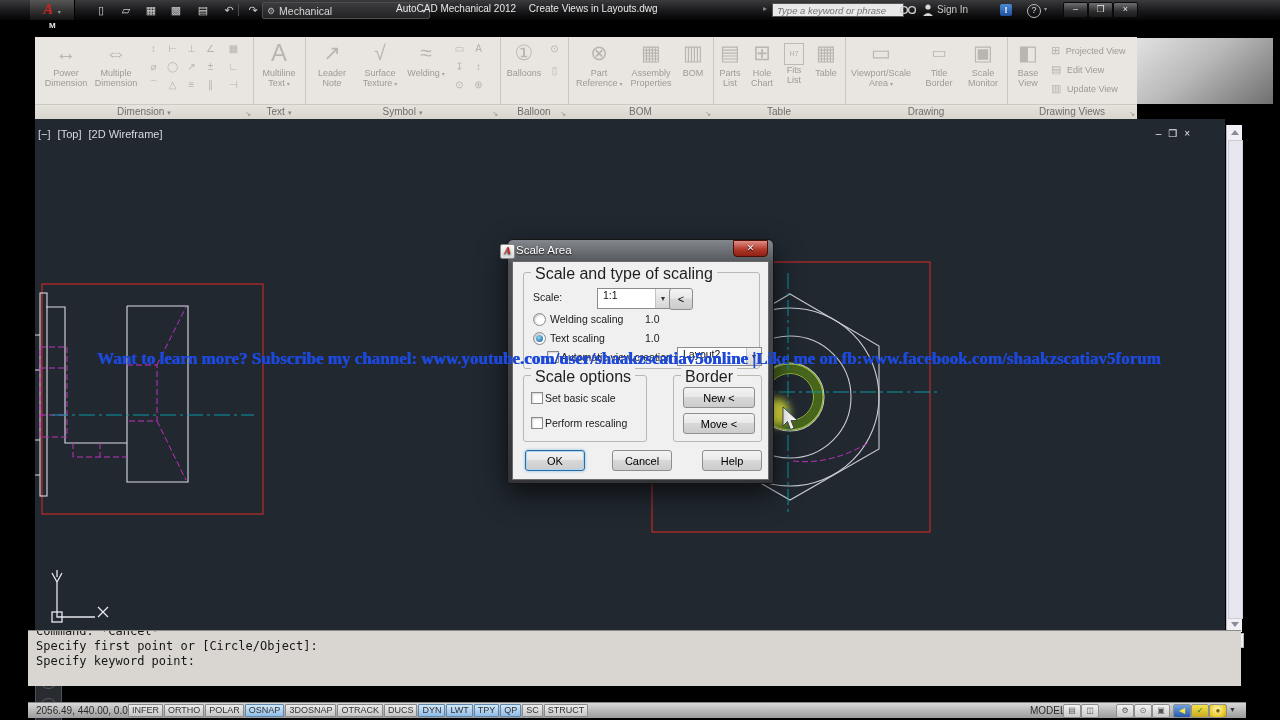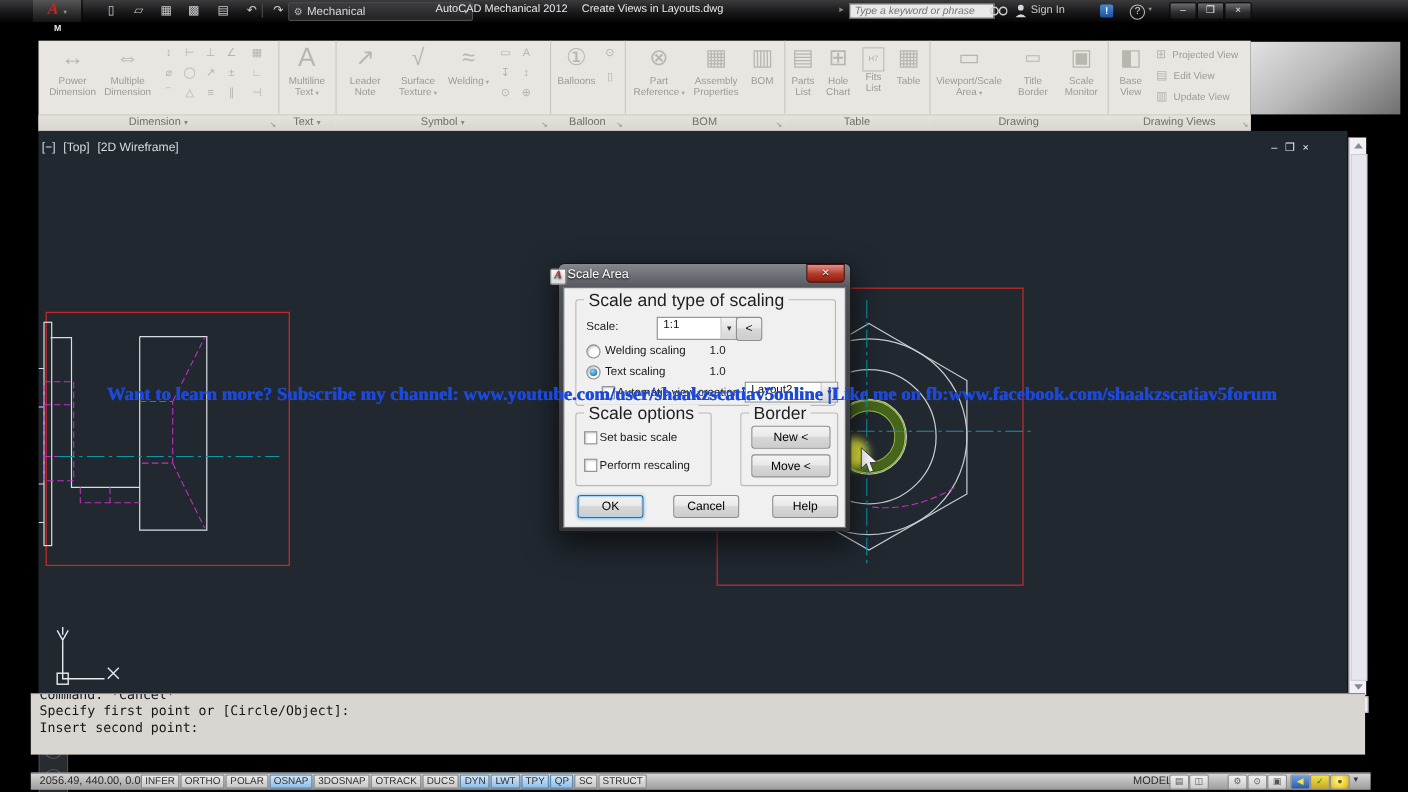--- a/index.html
+++ b/index.html
@@ -469,21 +469,21 @@
       <div class="thumb"></div>
       <div class="sb-arrow" style="right:4px;top:3px;border-top:4px solid transparent;border-bottom:4px solid transparent;border-left:5px solid #8a8a96"></div>
     </div>
   </div>
 
   <div id="cmdwin" class="abs">
     <div id="cmd-clip">
       <div>Command: *Cancel*</div>
     </div>
     <div class="cmdline" style="top:8px">Specify first point or [Circle/Object]:</div>
-    <div class="cmdline" style="top:23px">Insert second point:</div>
+    <div class="cmdline" style="top:23px">Specify keyword point:</div>
   </div>
 
   <div id="statusbar" class="abs">
     <span id="coords" class="abs">2056.49, 440.00, 0.00</span>
     <div id="toggles" class="abs">
       <span class="toggle">INFER</span>
       <span class="toggle">ORTHO</span>
       <span class="toggle">POLAR</span>
       <span class="toggle active">OSNAP</span>
       <span class="toggle">3DOSNAP</span>

